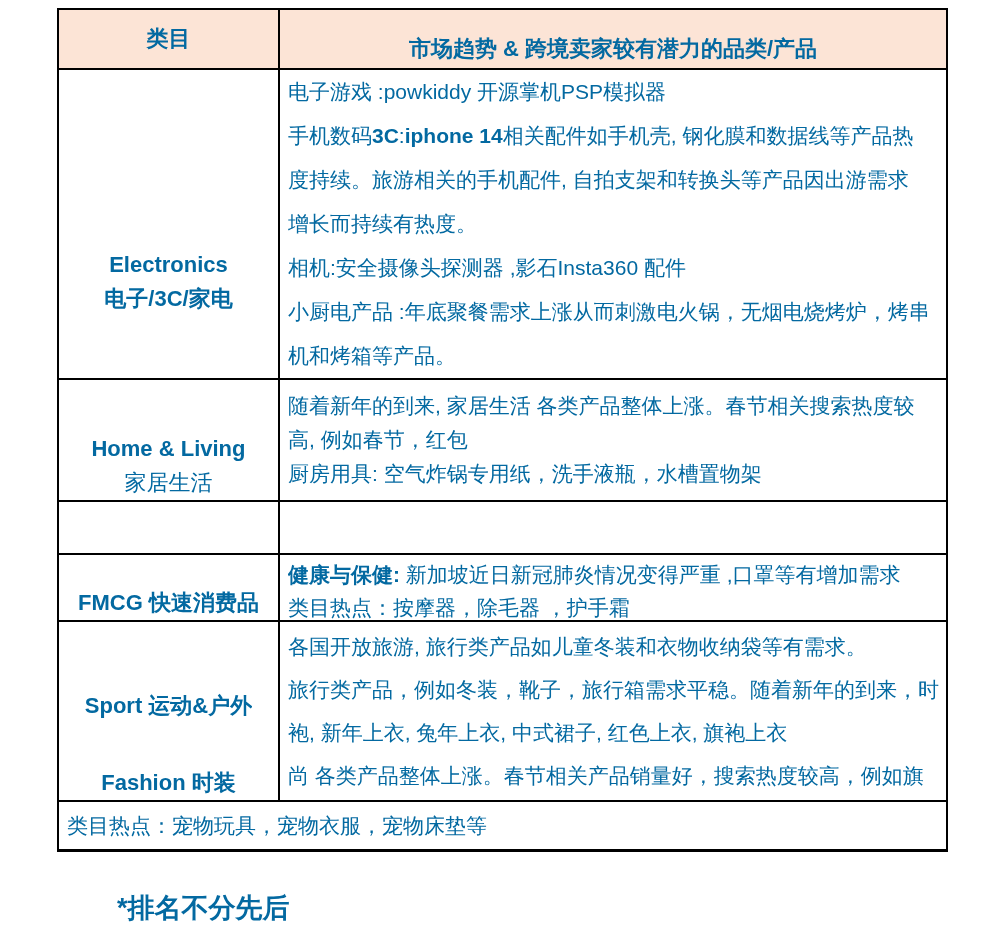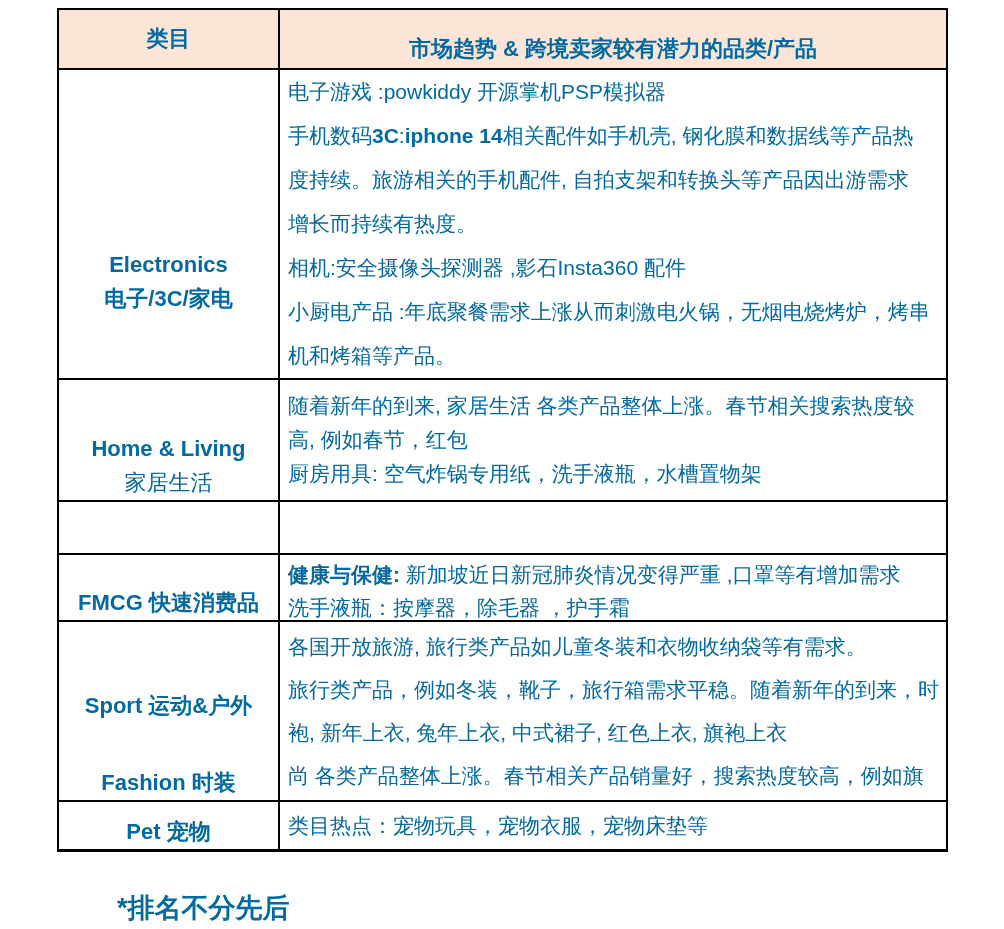--- a/index.html
+++ b/index.html
@@ -129,40 +129,37 @@
           <div class="line"><span>折叠式单车产品</span></div>
         </div>
     </div>
 
     <div class="row r-fmcg">
       <div class="cell-cat">
           <div class="line"><span class="b">FMCG 快速消费品</span></div>
         </div>
       <div class="cell-content">
           <div class="line"><span class="b">健康与保健:</span><span> 新加坡近日新冠肺炎情况变得严重 ,口罩等有增加需求</span></div>
-          <div class="line"><span>洗手液瓶：按摩器，除毛器 ，护手霜</span></div>
+          <div class="line"><span>类目热点：按摩器，除毛器 ，护手霜</span></div>
         </div>
     </div>
 
     <div class="row r-fashion">
       <div class="cell-cat">
           <div class="line"><span class="b">Fashion 时装</span></div>
         </div>
       <div class="cell-content">
           <div class="line"><span>各国开放旅游, 旅行类产品如儿童冬装和衣物收纳袋等有需求。</span></div>
           <div class="line"><span>旅行类产品，例如冬装，靴子，旅行箱需求平稳。随着新年的到来，时</span></div>
           <div class="line"><span>袍, 新年上衣, 兔年上衣, 中式裙子, 红色上衣, 旗袍上衣</span></div>
           <div class="line"><span>尚 各类产品整体上涨。春节相关产品销量好，搜索热度较高，例如旗</span></div>
         </div>
     </div>
 
     <div class="row r-pet">
-      <div class="cell-cat">
-          <div class="line"><span class="b">Pet 宠物</span></div>
-        </div>
       <div class="cell-content">
           <div class="line"><span>类目热点：宠物玩具，宠物衣服，宠物床垫等</span></div>
         </div>
     </div>
 
   </div>
 
   <div class="footnote">*排名不分先后</div>
 
 </div>

